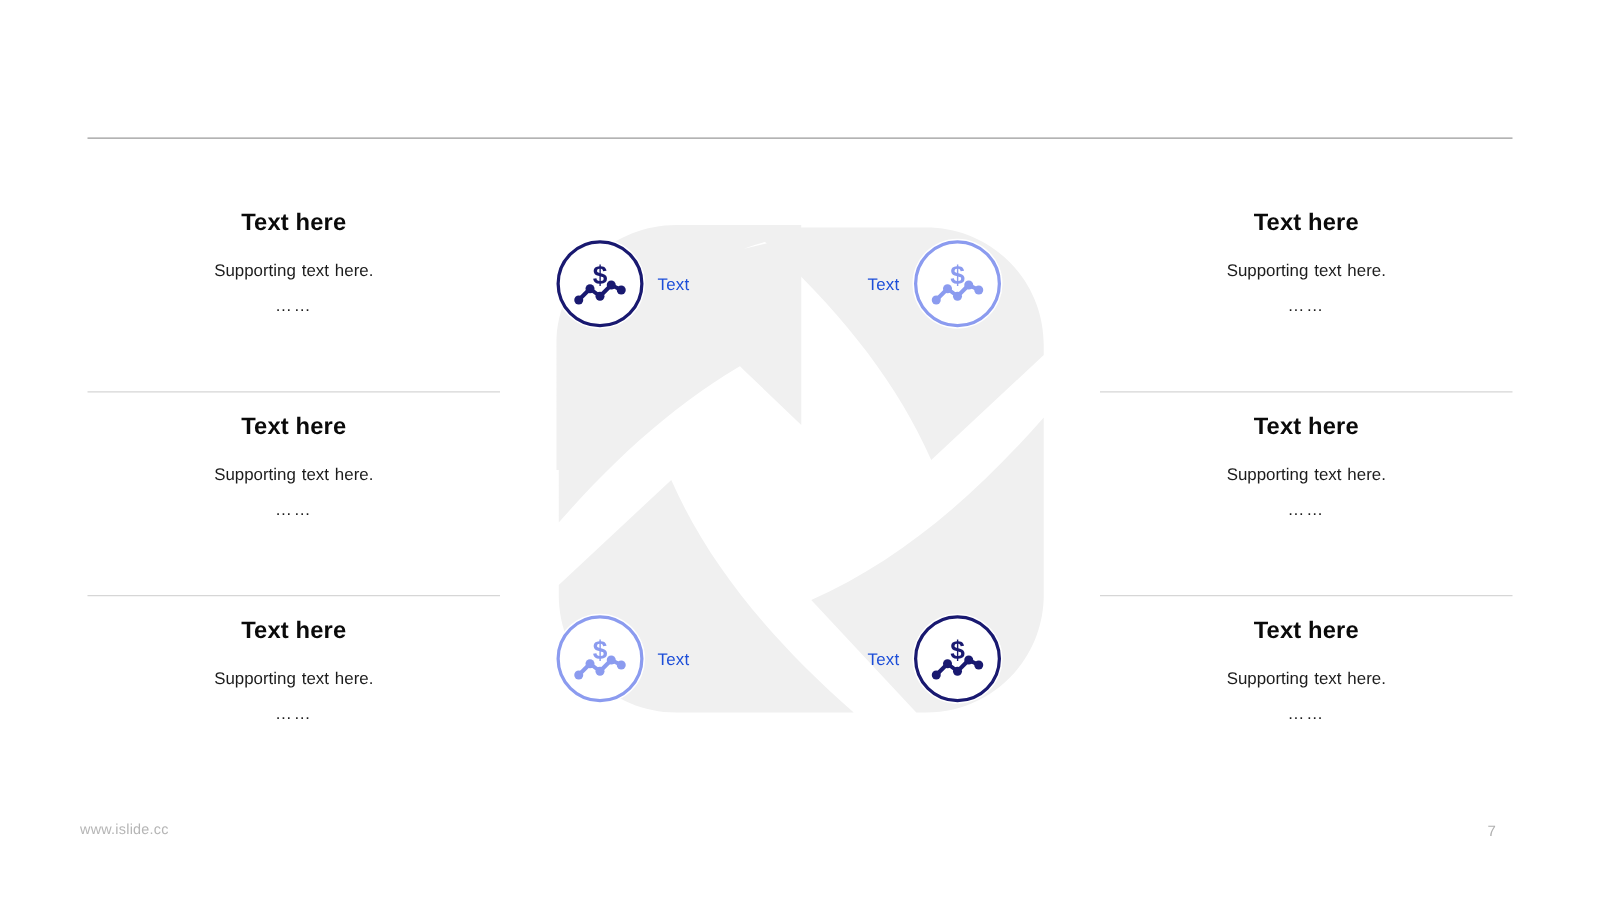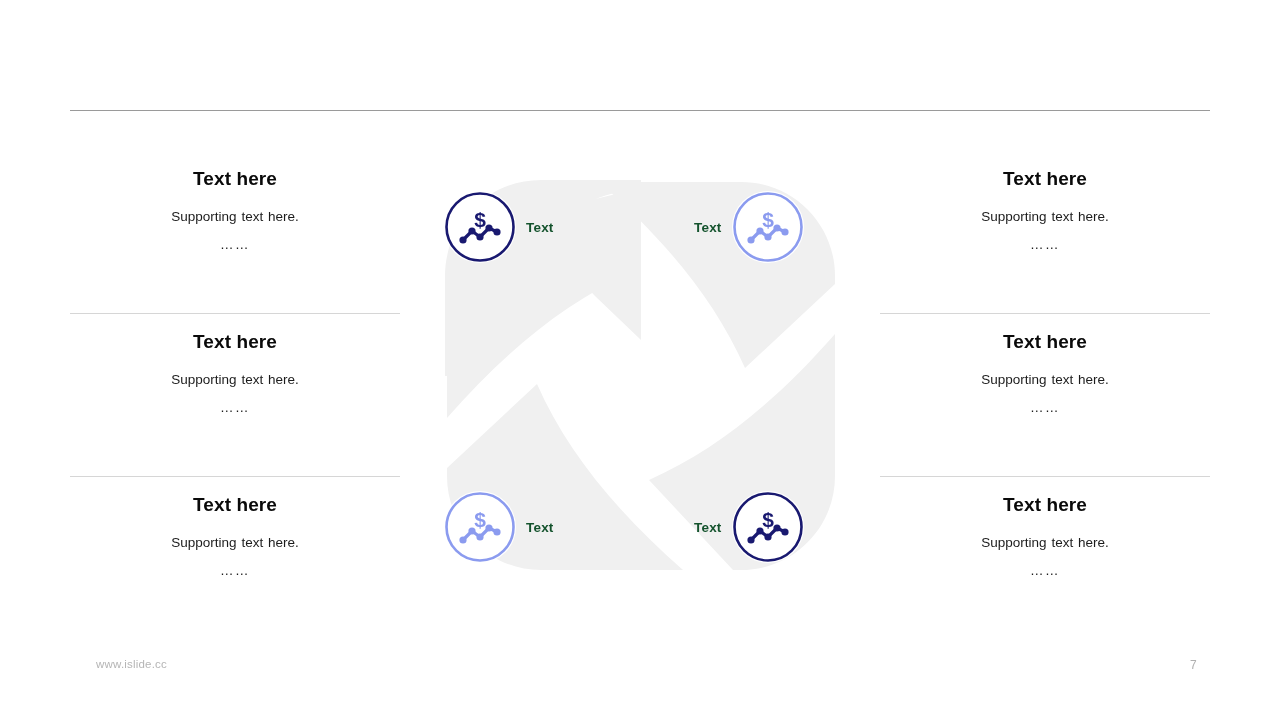--- a/index.html
+++ b/index.html
@@ -64,32 +64,32 @@
 
   .badge-circle {
     width:72px; height:72px; border-radius:50%;
     background:#ffffff;
     display:flex; align-items:center; justify-content:center;
     flex:0 0 auto;
   }
   .badge-circle svg { display:block; }
 
   .badge-label {
-    font-size:13.5px; font-weight:bold; color:#14532d;
+    font-size:13.5px; font-weight:normal; color:#1d4ed8;
     white-space:nowrap; letter-spacing:.2px;
   }
 
   .badge-tl { left:444px; top:191px; }
   .badge-tr { left:694px; top:191px; }
   .badge-bl { left:444px; top:491px; }
   .badge-br { left:694px; top:491px; }
 
   
   .footer-url {
-    position:absolute; left:96px; top:658px;
+    position:absolute; left:64px; top:658px;
     font-size:11.5px; color:#b5b5b5; letter-spacing:.2px;
   }
   .footer-page {
     position:absolute; left:1190px; top:658px;
     font-size:12px; color:#b0b0b0;
   }
 </style>
 </head>
 <body>
 

